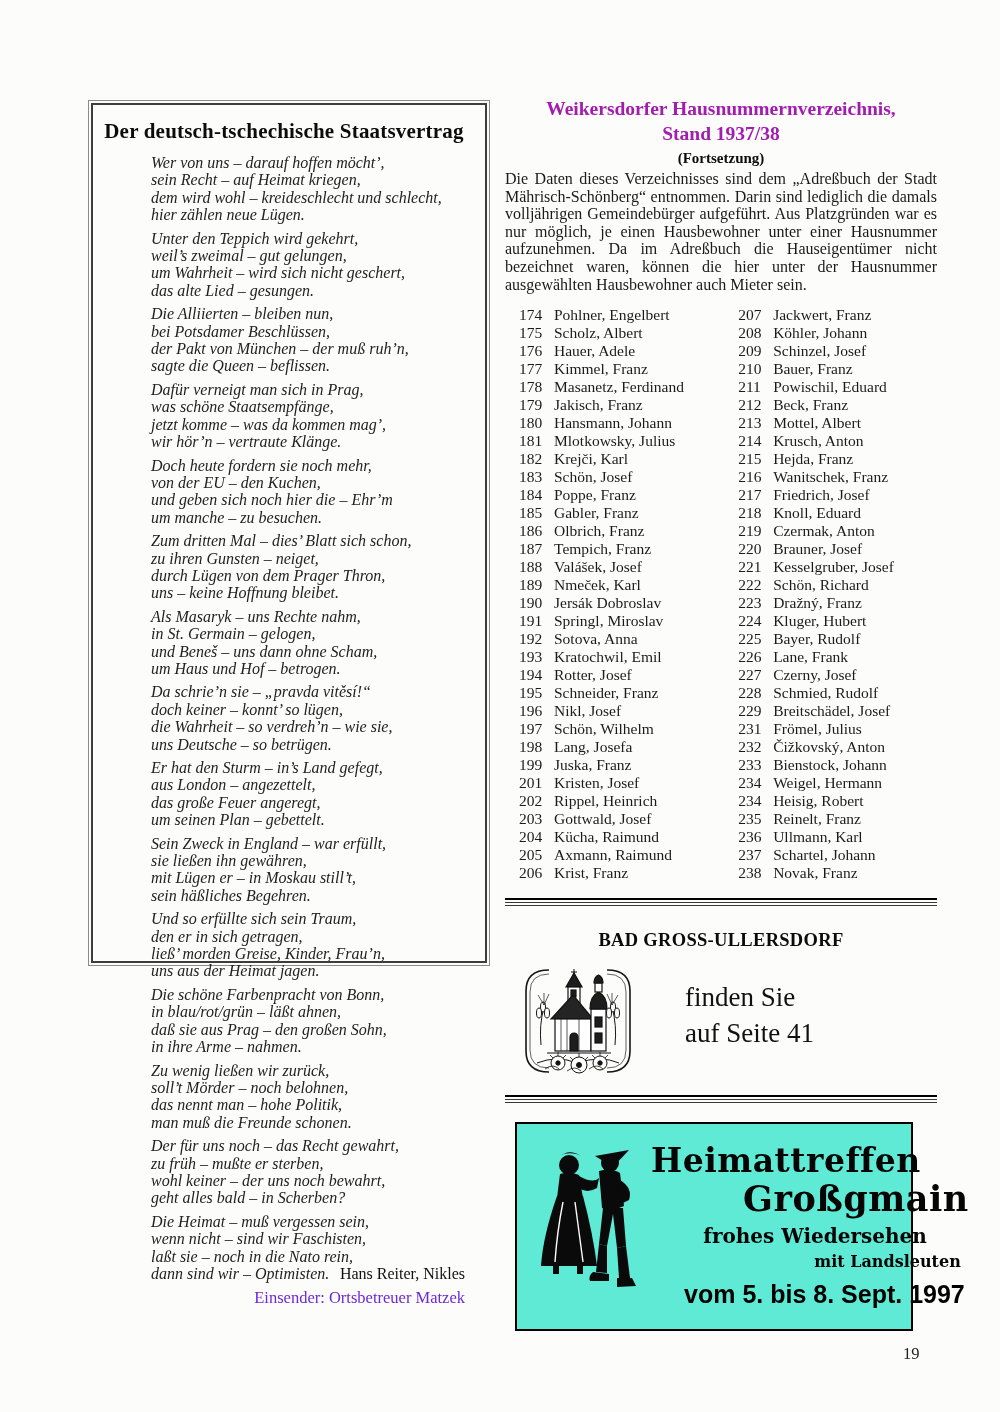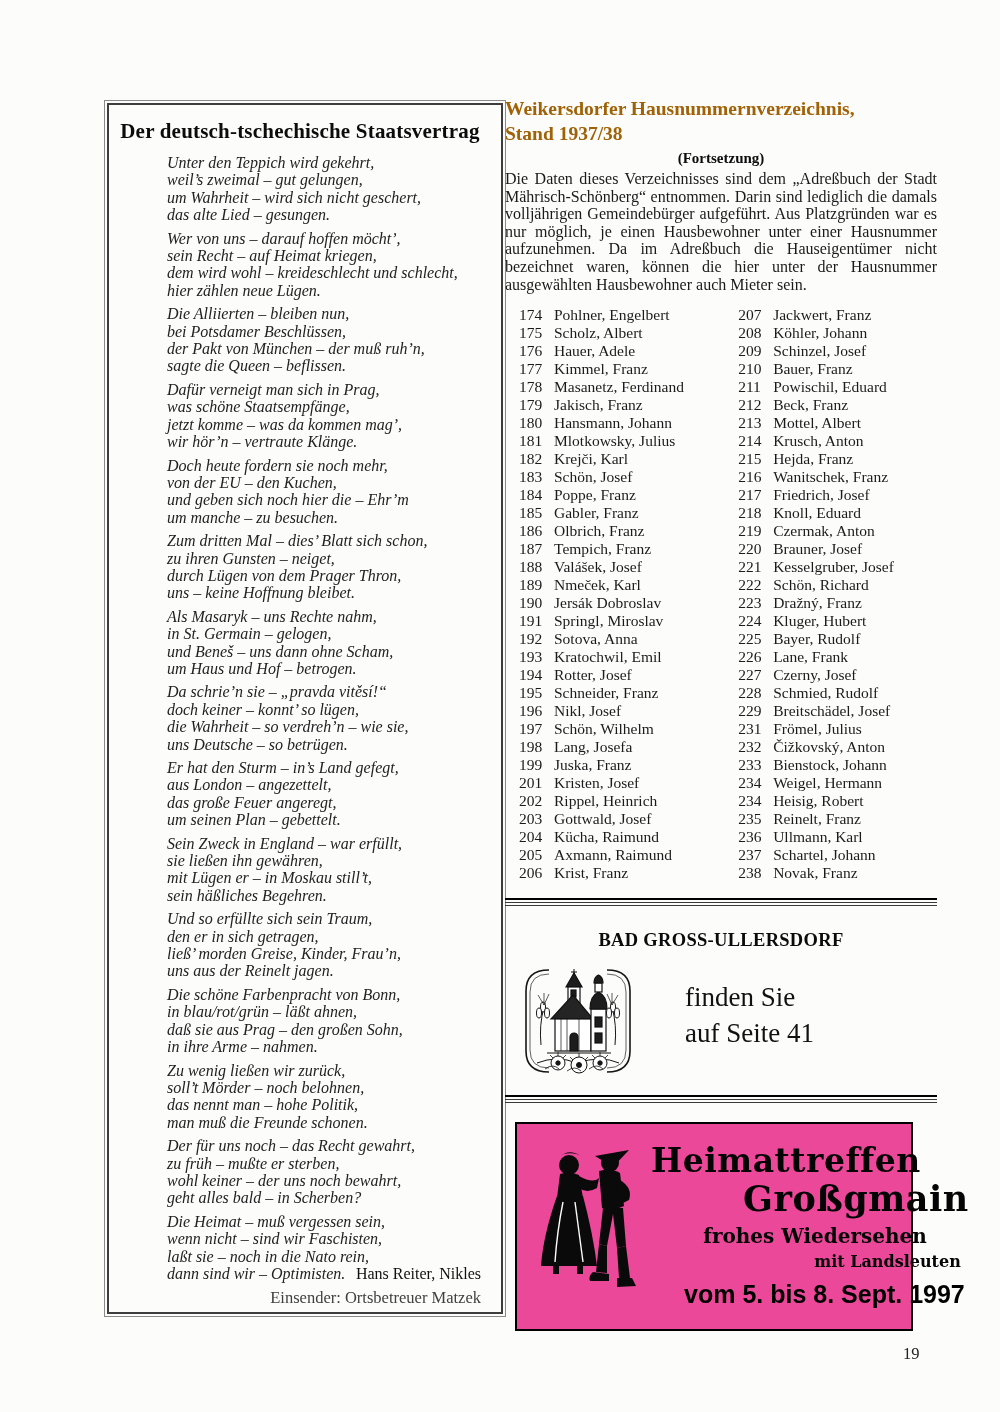--- a/index.html
+++ b/index.html
@@ -9,21 +9,21 @@
     width:1000px;height:1412px;
     margin:0 auto;
     background:#fcfcfb;
     font-family:"Liberation Serif", serif;
     color:#1c1c1c;
     overflow:hidden;
   }
 
   
   .poem-box{
-    position:absolute;left:104px;top:100px;width:402px;height:1217px;
+    position:absolute;left:88px;top:100px;width:402px;height:866px;
     border:1px solid #8a8a8a;
     box-sizing:border-box;
     background:#fcfcfb;
   }
   .poem-box-inner{
     position:absolute;inset:2px;
     border:2px solid #3d3d3d;
     box-sizing:border-box;
     padding:14px 10px 0 0;
   }
@@ -49,29 +49,29 @@
     font-style:normal;
     font-size:16px;
     color:#111;
     margin-left:8px;
   }
   .poem-submitter{
     text-align:right;
     font-size:16.5px;
     line-height:19px;
     padding-right:10px;
-    color:#404040;
+    color:#6d28d9;
   }
 
   
   .right-col{
     position:absolute;left:505px;top:96px;width:432px;
   }
   .dir-heading{
-    font-weight:bold;color:#a16207;
+    text-align:center;font-weight:bold;color:#a21caf;
     font-size:19.5px;line-height:25px;margin:0;
   }
   .dir-subtitle{
     text-align:center;font-weight:bold;color:#0c0c0c;
     font-size:15px;line-height:20px;margin-top:2px;
   }
   .dir-intro{
     margin-top:2px;
     font-size:16px;line-height:17.6px;
     text-align:justify;
@@ -105,21 +105,21 @@
   }
   .dbl-rule.second{margin-top:18px;}
 
   
   .ad-box{
     margin-top:19px;margin-left:10px;
     width:398px;height:209px;
     border:2px solid #000;
     box-sizing:border-box;
     display:flex;align-items:center;
-    background:#ec4899;
+    background:#5eead4;
   }
   .ad-img{flex:0 0 auto;margin-left:16px;margin-top:2px;}
   .ad-text{flex:1 1 auto;padding-right:10px;}
   .fraktur{font-family:"DejaVu Serif", serif;font-weight:bold;color:#050505;}
   .ad-line1{font-size:33px;line-height:36px;text-align:right;padding-right:52px;letter-spacing:.5px;}
   .ad-line2{font-size:35px;line-height:40px;text-align:right;padding-right:4px;letter-spacing:.5px;}
   .ad-line3{font-size:20px;line-height:26px;text-align:right;padding-right:46px;margin-top:4px;}
   .ad-line4{font-size:16px;line-height:26px;text-align:right;padding-right:12px;}
   .ad-line5{
     font-family:"Liberation Sans", sans-serif;font-weight:bold;
@@ -134,32 +134,32 @@
 </head>
 <body>
 
 <div class="page">
 
   <div class="poem-box">
     <div class="poem-box-inner">
       <div class="poem-title">Der deutsch-tschechische Staatsvertrag</div>
       <div class="poem-lines">
           <div class="stanza">
+            <div class="pline">Wer von uns – darauf hoffen möcht’,</div>
+            <div class="pline">sein Recht – auf Heimat kriegen,</div>
+            <div class="pline">dem wird wohl – kreideschlecht und schlecht,</div>
+            <div class="pline">hier zählen neue Lügen.</div>
+          </div>
+          <div class="stanza">
             <div class="pline">Unter den Teppich wird gekehrt,</div>
             <div class="pline">weil’s zweimal – gut gelungen,</div>
             <div class="pline">um Wahrheit – wird sich nicht geschert,</div>
             <div class="pline">das alte Lied – gesungen.</div>
           </div>
           <div class="stanza">
-            <div class="pline">Wer von uns – darauf hoffen möcht’,</div>
-            <div class="pline">sein Recht – auf Heimat kriegen,</div>
-            <div class="pline">dem wird wohl – kreideschlecht und schlecht,</div>
-            <div class="pline">hier zählen neue Lügen.</div>
-          </div>
-          <div class="stanza">
             <div class="pline">Die Alliierten – bleiben nun,</div>
             <div class="pline">bei Potsdamer Beschlüssen,</div>
             <div class="pline">der Pakt von München – der muß ruh’n,</div>
             <div class="pline">sagte die Queen – beflissen.</div>
           </div>
           <div class="stanza">
             <div class="pline">Dafür verneigt man sich in Prag,</div>
             <div class="pline">was schöne Staatsempfänge,</div>
             <div class="pline">jetzt komme – was da kommen mag’,</div>
             <div class="pline">wir hör’n – vertraute Klänge.</div>
@@ -197,21 +197,21 @@
           <div class="stanza">
             <div class="pline">Sein Zweck in England – war erfüllt,</div>
             <div class="pline">sie ließen ihn gewähren,</div>
             <div class="pline">mit Lügen er – in Moskau still’t,</div>
             <div class="pline">sein häßliches Begehren.</div>
           </div>
           <div class="stanza">
             <div class="pline">Und so erfüllte sich sein Traum,</div>
             <div class="pline">den er in sich getragen,</div>
             <div class="pline">ließ’ morden Greise, Kinder, Frau’n,</div>
-            <div class="pline">uns aus der Reinelt jagen.</div>
+            <div class="pline">uns aus der Heimat jagen.</div>
           </div>
           <div class="stanza">
             <div class="pline">Die schöne Farbenpracht von Bonn,</div>
             <div class="pline">in blau/rot/grün – läßt ahnen,</div>
             <div class="pline">daß sie aus Prag – den großen Sohn,</div>
             <div class="pline">in ihre Arme – nahmen.</div>
           </div>
           <div class="stanza">
             <div class="pline">Zu wenig ließen wir zurück,</div>
             <div class="pline">soll’t Mörder – noch belohnen,</div>

